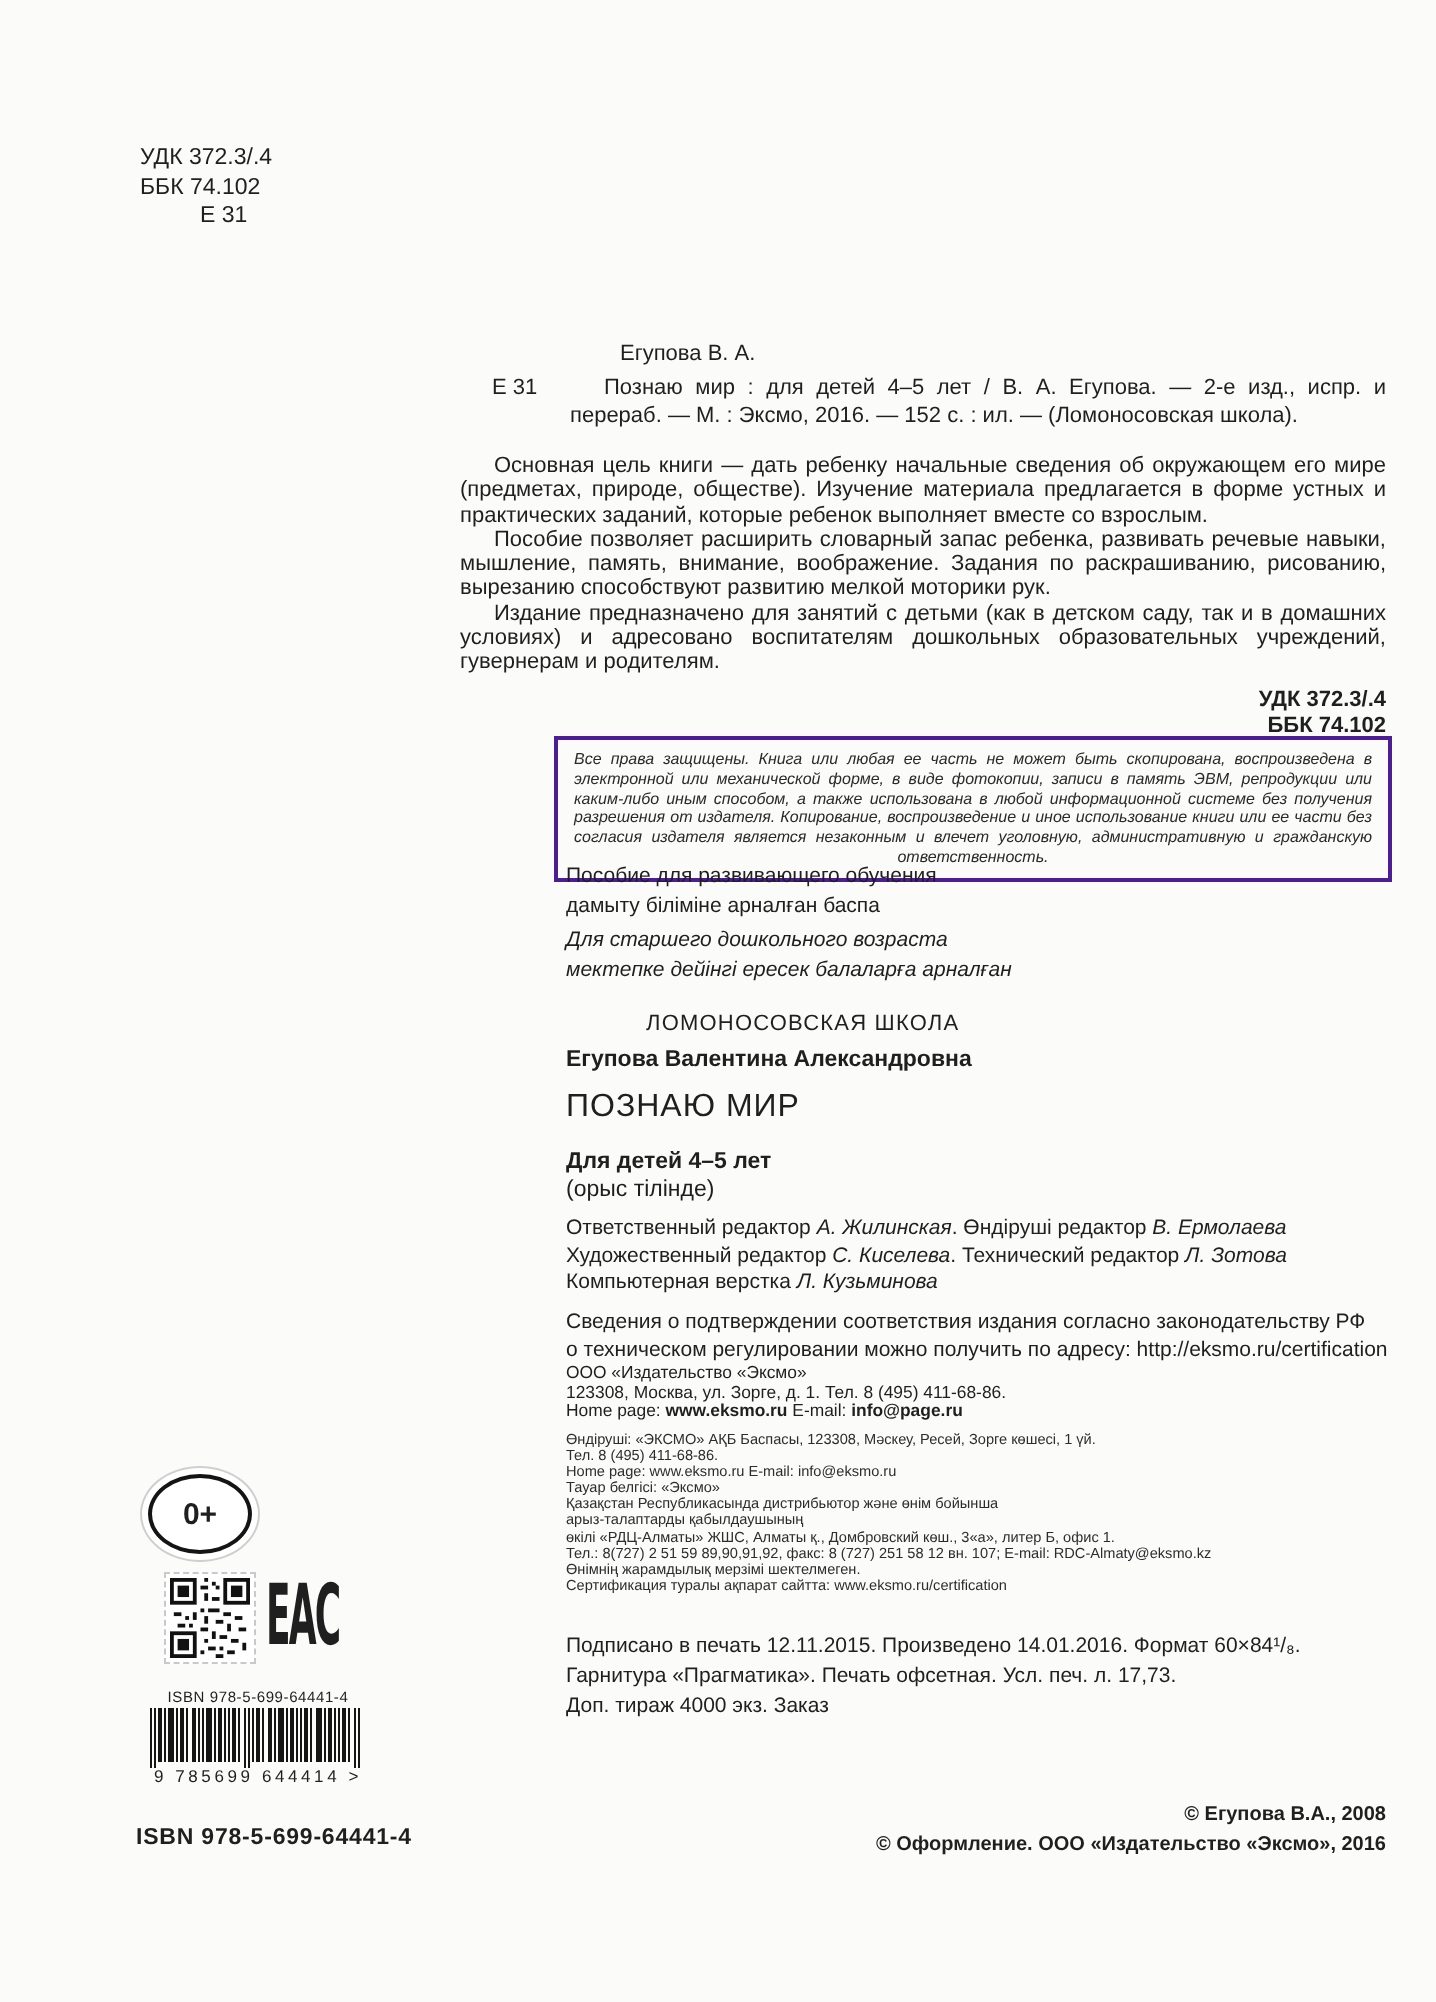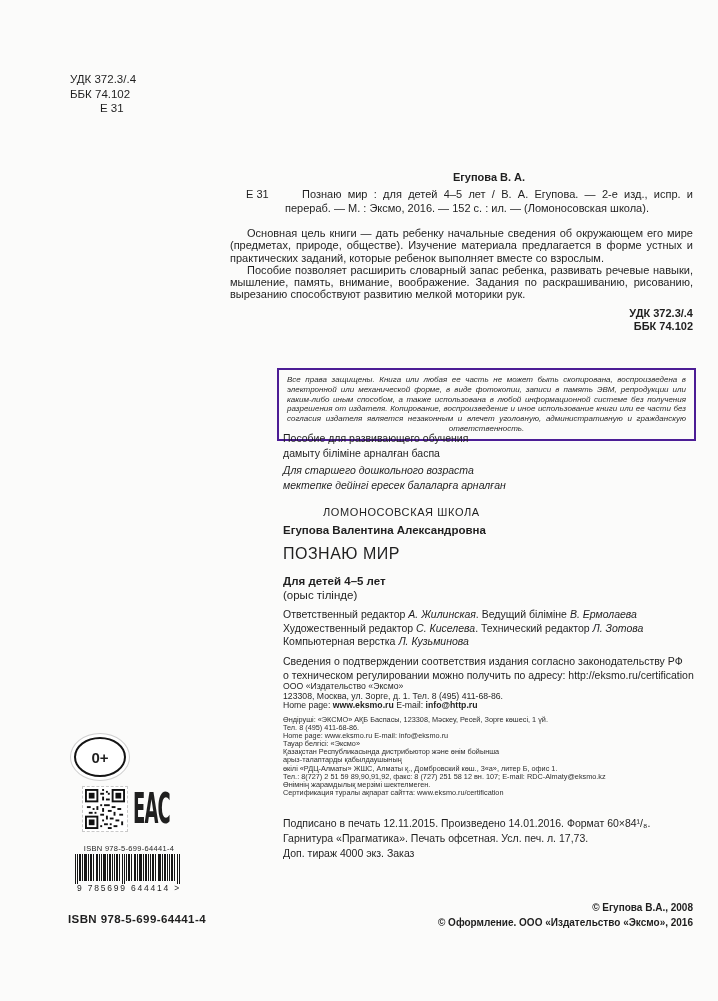--- a/index.html
+++ b/index.html
@@ -11,21 +11,21 @@
   }
   .abs{position:absolute;}
   p{margin:0;padding:0;}
 
   
   .top-codes{left:70px;top:72px;font-size:11.5px;line-height:14.5px;}
   .top-codes .indent{padding-left:30px;}
 
   
   .catalog{left:230px;top:170px;width:463px;font-size:11px;line-height:14.5px;}
-  .catalog .author{font-weight:bold;margin-left:55px;text-align:center;}
+  .catalog .author{font-weight:normal;margin-left:80px;}
   .catalog .entry-wrap{position:relative;margin-top:2px;}
   .catalog .entry-code{position:absolute;left:16px;top:0;}
   .catalog .entry{margin-left:55px;text-indent:17px;text-align:justify;}
 
   
   .annotation{left:230px;top:227px;width:463px;font-size:11px;line-height:12.3px;}
   .annotation p{text-indent:17px;text-align:justify;}
   .annotation .udk-right{text-align:right;text-indent:0;font-weight:bold;margin-top:6px;line-height:13.5px;}
 
   
@@ -93,20 +93,21 @@
   <p class="author">Егупова В. А.</p>
   <div class="entry-wrap">
     <span class="entry-code">Е 31</span>
     <p class="entry">Познаю мир : для детей 4–5 лет / В. А. Егупова. — 2-е изд., испр. и перераб. — М. : Эксмо, 2016. — 152 с. : ил. — (Ломоносовская школа).</p>
   </div>
 </div>
 
 <div class="abs annotation">
   <p>Основная цель книги — дать ребенку начальные сведения об окружающем его мире (предметах, природе, обществе). Изучение материала предлагается в форме устных и практических заданий, которые ребенок выполняет вместе со взрослым.</p>
   <p>Пособие позволяет расширить словарный запас ребенка, развивать речевые навыки, мышление, память, внимание, воображение. Задания по раскрашиванию, рисованию, вырезанию способствуют развитию мелкой моторики рук.</p>
+  <p>Издание предназначено для занятий с детьми (как в детском саду, так и в домашних условиях) и адресовано воспитателям дошкольных образовательных учреждений, гувернерам и родителям.</p>
   <p class="udk-right">УДК 372.3/.4</p>
   <p class="udk-right" style="margin-top:0;">ББК 74.102</p>
 </div>
 
 <div class="abs copy-box">
   <span>Все права защищены. Книга или любая ее часть не может быть скопирована, воспроизведена в электронной или механической форме, в виде фотокопии, записи в память ЭВМ, репродукции или каким-либо иным способом, а также использована в любой информационной системе без получения разрешения от издателя. Копирование, воспроизведение и иное использование книги или ее части без согласия издателя является незаконным и влечет уголовную, административную и гражданскую ответственность.</span>
 </div>
 
 <div class="abs series">
   <p>Пособие для развивающего обучения</p>
@@ -117,34 +118,34 @@
 </div>
 
 <div class="abs title-block">
   <p class="author-full">Егупова Валентина Александровна</p>
   <p class="book-title">ПОЗНАЮ МИР</p>
   <p class="sub1">Для детей 4–5 лет</p>
   <p class="sub2">(орыс тілінде)</p>
 </div>
 
 <div class="abs staff">
-  <p><span>Ответственный редактор </span><span class="nm">А. Жилинская</span><span>. Ведущий біліміне </span><span class="nm">В. Ермолаева</span></p>
+  <p><span>Ответственный редактор </span><span class="nm">А. Жилинская</span><span>. Өндіруші редактор </span><span class="nm">В. Ермолаева</span></p>
   <p><span>Художественный редактор </span><span class="nm">С. Киселева</span><span>. Технический редактор </span><span class="nm">Л. Зотова</span></p>
   <p><span>Компьютерная верстка </span><span class="nm">Л. Кузьминова</span></p>
 </div>
 
 <div class="abs cert-note">
   <p>Сведения о подтверждении соответствия издания согласно законодательству РФ</p>
   <p>о техническом регулировании можно получить по адресу: http://eksmo.ru/certification</p>
 </div>
 
 <div class="abs pub-ru">
   <p>ООО «Издательство «Эксмо»</p>
   <p>123308, Москва, ул. Зорге, д. 1. Тел. 8 (495) 411-68-86.</p>
-  <p><span>Home page: </span><b>www.eksmo.ru</b><span>    E-mail: </span><b>info@http.ru</b></p>
+  <p><span>Home page: </span><b>www.eksmo.ru</b><span>    E-mail: </span><b>info@page.ru</b></p>
 </div>
 
 <div class="abs pub-kz">
   <p>Өндіруші: «ЭКСМО» АҚБ Баспасы, 123308, Мәскеу, Ресей, Зорге көшесі, 1 үй.</p>
   <p>Тел. 8 (495) 411-68-86.</p>
   <p>Home page: www.eksmo.ru   E-mail: info@eksmo.ru</p>
   <p>Тауар белгісі: «Эксмо»</p>
   <p>Қазақстан Республикасында дистрибьютор және өнім бойынша</p>
   <p>арыз-талаптарды қабылдаушының</p>
   <p>өкілі «РДЦ-Алматы» ЖШС, Алматы қ., Домбровский көш., 3«а», литер Б, офис 1.</p>

